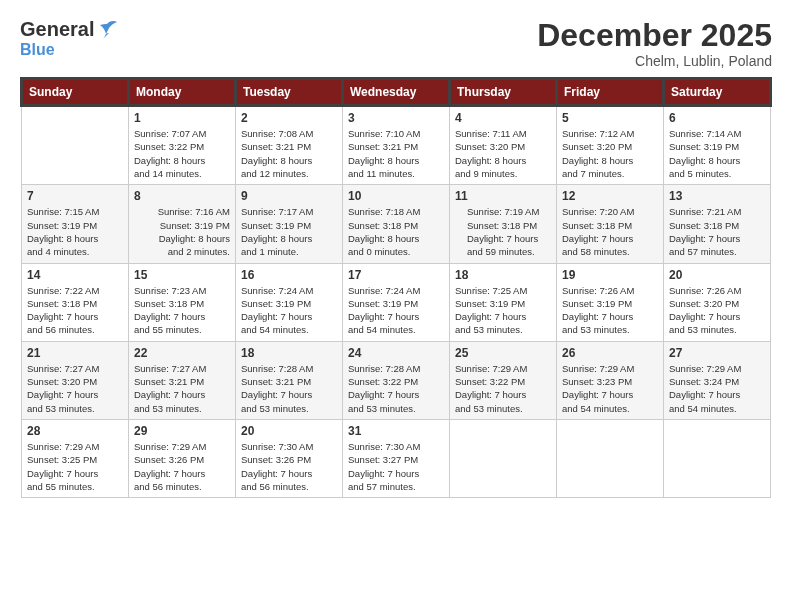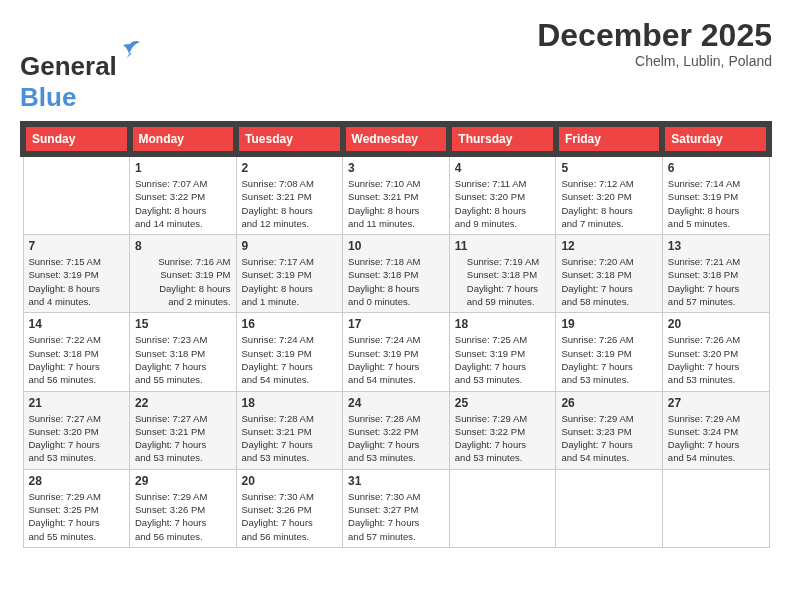--- a/index.html
+++ b/index.html
@@ -34,27 +34,27 @@
     .location {
       font-size: 14px;
       color: #555;
     }
     .calendar {
       width: 100%;
       border-collapse: collapse;
       border: 1px solid #ccc;
     }
     .calendar th {
-      background: #ef4444;
+      background: #7f1d1d;
       color: #fff;
       font-size: 12px;
       font-weight: bold;
       padding: 5px 6px;
       text-align: left;
-      border: 6px solid #404040;
+      border: 3px solid #404040;
     }
     .calendar td {
       border: 1px solid #ccc;
       vertical-align: top;
       padding: 4px 5px;
       width: 107px;
       min-height: 80px;
       font-size: 10px;
       color: #333;
       background: #fff;
@@ -80,27 +80,26 @@
     .logo-wrapper {
       display: flex;
       flex-direction: column;
       align-items: flex-start;
     }
     .logo-row {
       display: flex;
       align-items: center;
     }
     .general-text {
-      font-size: 26px;
-      font-weight: bold;
-      color: #333;
-      margin-top: 33px;
+      font-size: 20px;
+      font-weight: bold;
+      color: #333;
     }
     .blue-text {
-      font-size: 26px;
+      font-size: 16px;
       font-weight: bold;
       color: #4a90d9;
     }
     .bird-svg {
       margin-left: 2px;
     }
   </style>
 </head>
 <body>
 

